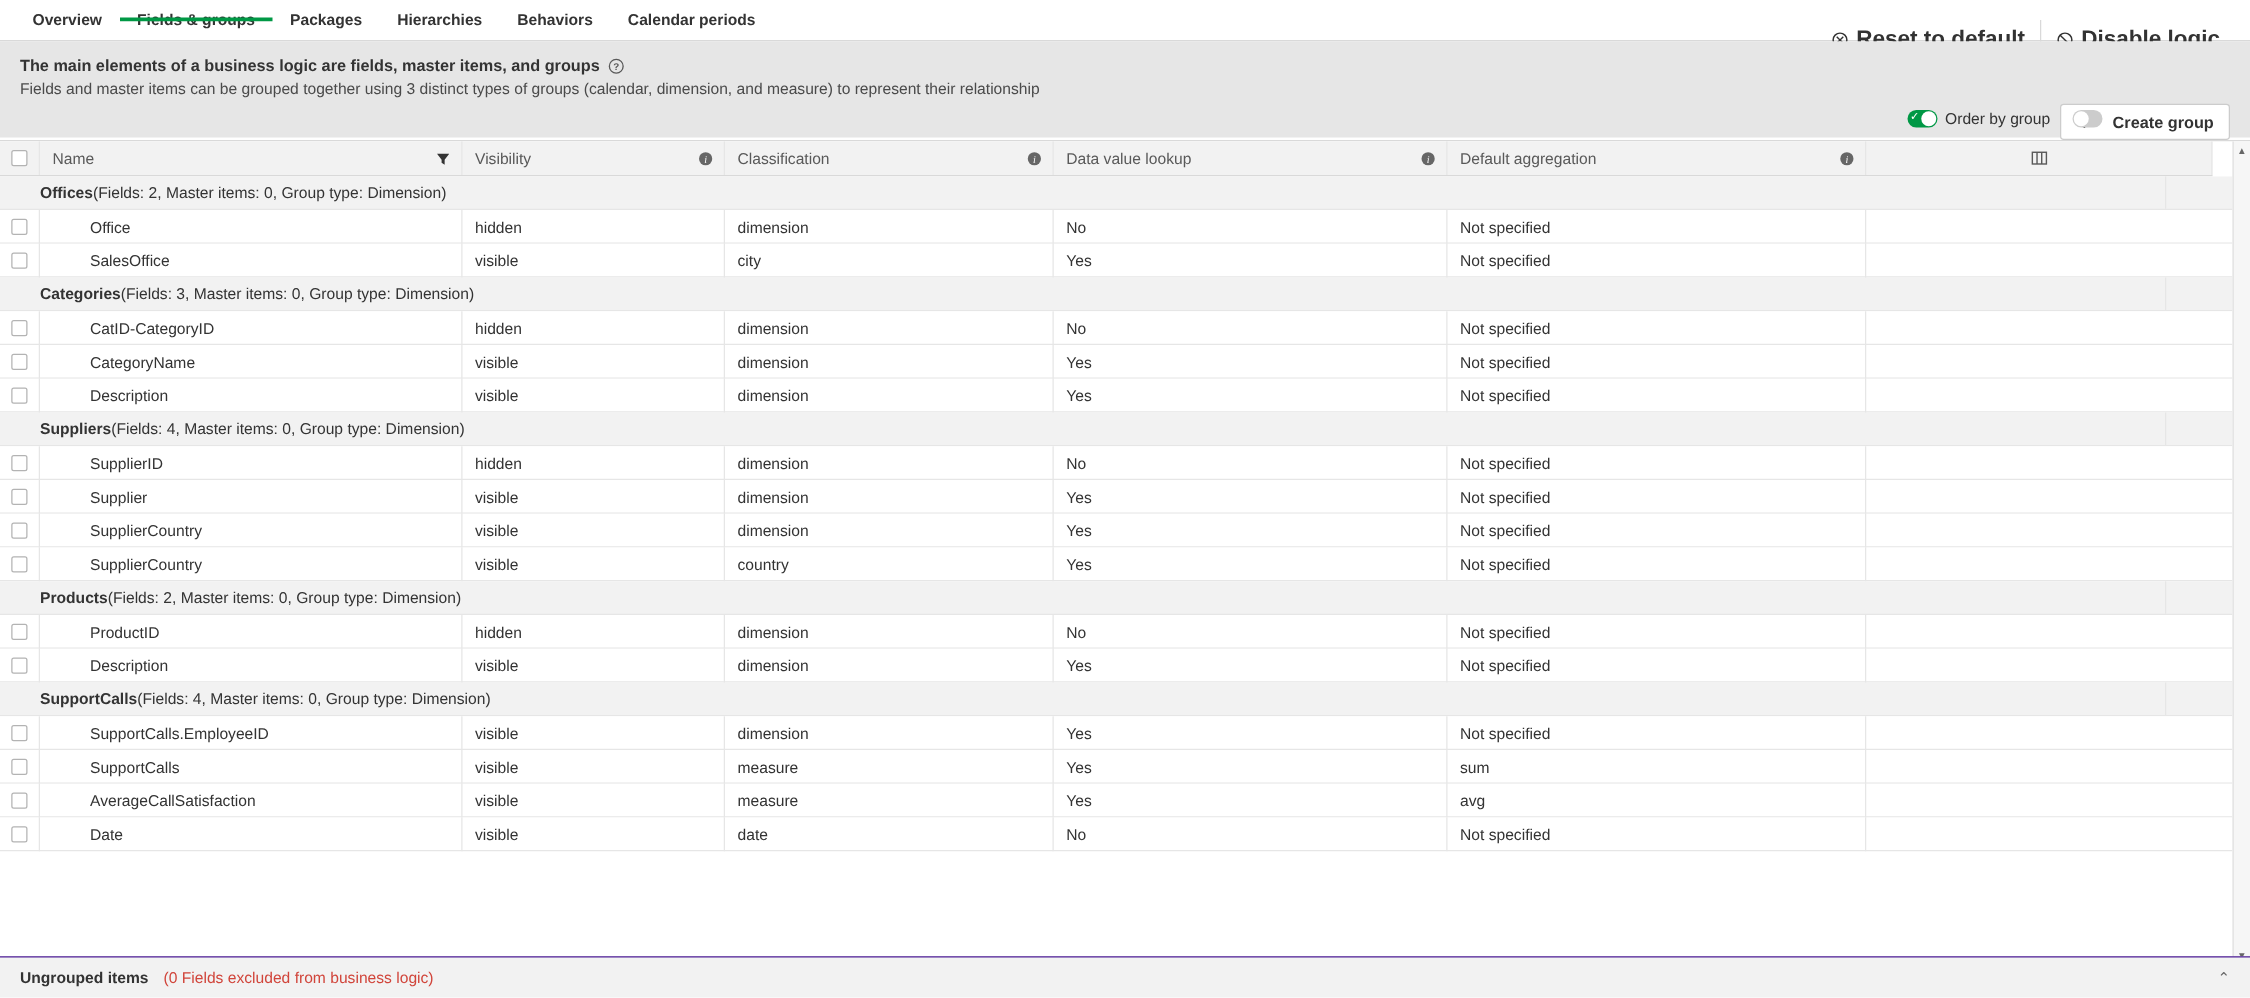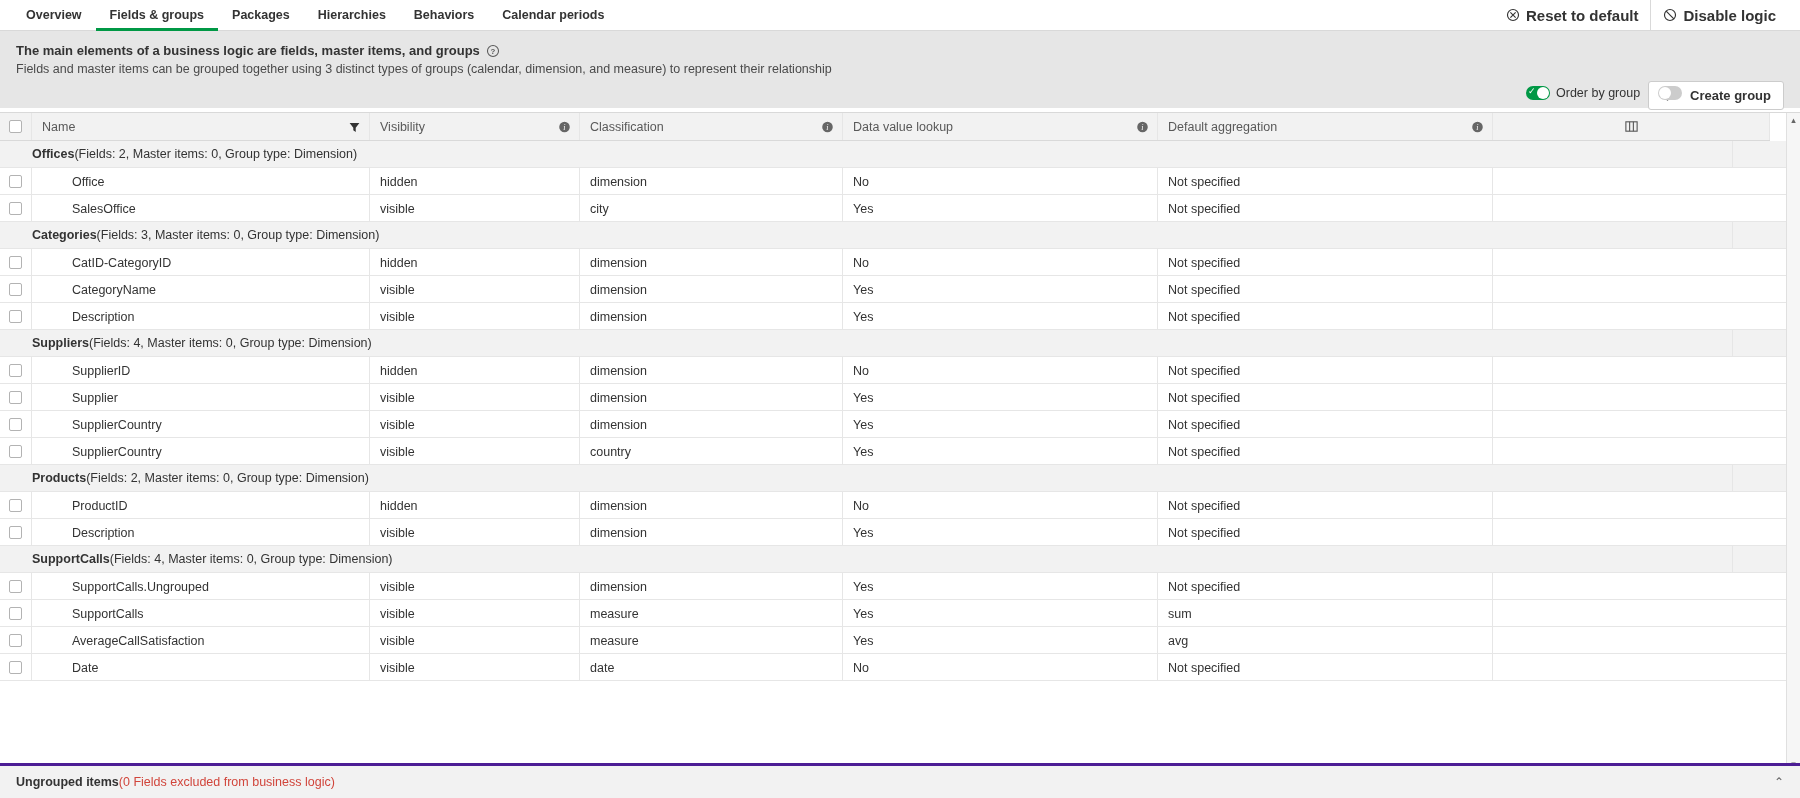--- a/index.html
+++ b/index.html
@@ -7,24 +7,24 @@
   body {
     font-family: "Segoe UI", Arial, sans-serif;
     font-size: 12.5px;
     color: #333;
     background: #fff;
     overflow: hidden;
   }
   
   .topbar {
     display: flex;
-    align-items: center;
+    align-items: flex-start;
     height: 31px;
     border-bottom: 1px solid #d9d9d9;
-    padding: 0 12px;
+    padding: 16px 12px;
     gap: 48px;
   }
   .tabs { display: flex; align-items: stretch; height: 100%; }
   .tab {
     display: flex;
     align-items: center;
     padding: 0 14px;
     font-weight: 600;
     font-size: 12.5px;
     color: #333;
@@ -39,21 +39,21 @@
     background: #009845;
   }
   .topbar-spacer { flex: 1; }
   .topbar-actions { display: flex; align-items: center; gap: 0; }
   .topbtn {
     display: flex;
     align-items: center;
     gap: 6px;
     padding: 0 12px;
     height: 31px;
-    font-size: 15px;
+    font-size: 18px;
     font-weight: 600;
     color: #333;
     cursor: pointer;
   }
   .topbtn + .topbtn { border-left: 1px solid #d9d9d9; }
   .topbtn .ic { display: inline-flex; width: 14px; height: 14px; }
   
   .info-panel {
     background: #e6e6e6;
     padding: 12px 16px 8px 16px;
@@ -184,24 +184,25 @@
     background: #f6f6f6;
     border-left: 1px solid #e0e0e0;
     display: flex; flex-direction: column; align-items: center;
   }
   .vscroll .arrow { height: 14px; display: flex; align-items: center; justify-content: center; font-size: 9px; color: #666; cursor: pointer;}
   .vscroll .track { flex: 1; }
   
   .footer {
     position: absolute; left: 0; right: 0; bottom: 0; height: 27px;
     background: #f2f2f2;
-    border-top: 3px solid #4c1d95;
+    border-top: 1px solid #4c1d95;
     display: flex; align-items: center;
     padding: 16px 16px;
     font-size: 12.5px;
+    gap: 12px;
   }
   .footer .ltxt { font-weight: 700; }
   .footer .red { color: #d1453b; font-weight: 400; }
   .footer .chev { margin-left: auto; font-size: 12px; color: #666; cursor: pointer; }
   
   svg { display: block; }
 </style>
 </head>
 <body>
 
@@ -487,21 +488,21 @@
         <div class="td nm">
           <span style="font-weight:700">SupportCalls</span>
           <span class="meta"> (Fields: 4, Master items: 0, Group type: Dimension)</span>
         </div>
         <div class="endcell"></div>
       </div>
       <div class="row">
         <div class="td chk">
           <div class="chkbox"></div>
         </div>
-        <div class="td nm">SupportCalls.Ungrouped</div>
+        <div class="td nm">SupportCalls.EmployeeID</div>
         <div class="td vis">visible</div>
         <div class="td cls">dimension</div>
         <div class="td dvl">Yes</div>
         <div class="td agg">Not specified</div>
         <div class="td tail"></div>
       </div>
       <div class="row">
         <div class="td chk">
           <div class="chkbox"></div>
         </div>

